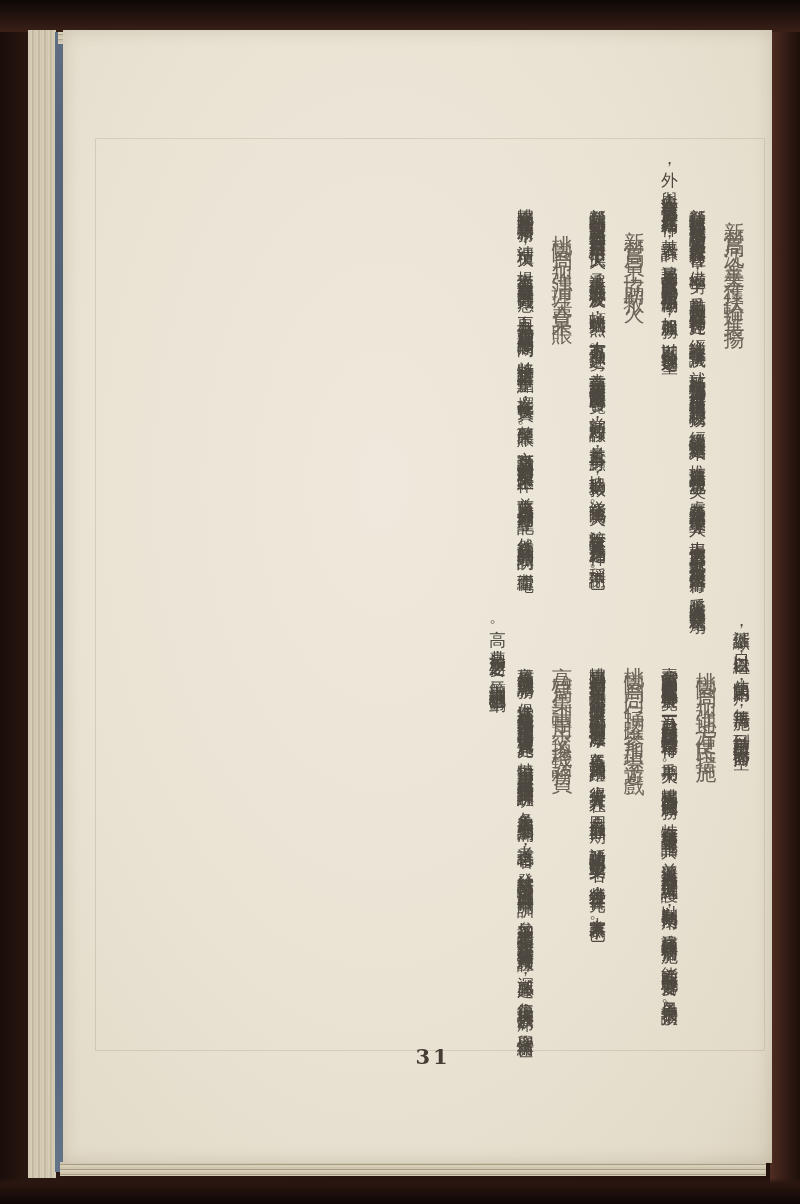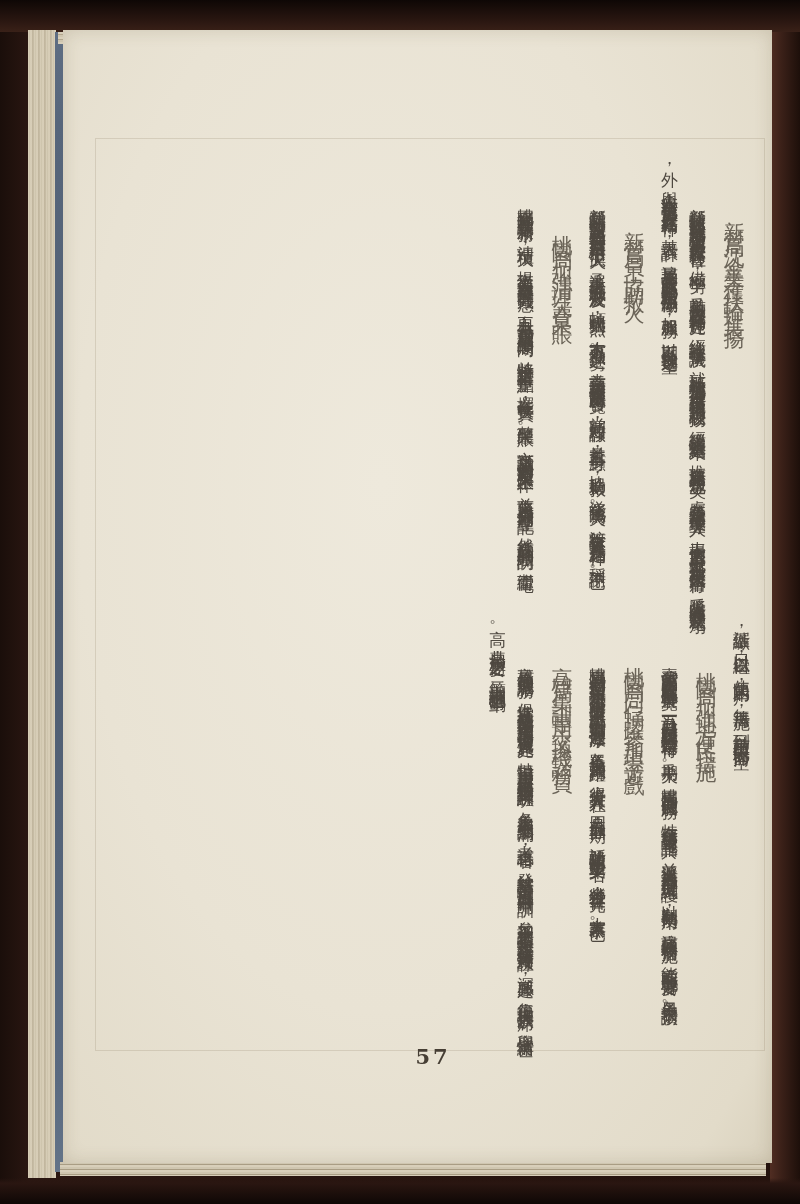--- a/index.html
+++ b/index.html
@@ -88,14 +88,14 @@
     <h2 class="title t4">桃園局加強地方便民措施</h2>
     <p class="para">臺灣省舞蹈比賽大會及桃園縣工業展覽，於五月一日同時在桃園綜合體育場舉行，爲期十天。桃園局爲加強便民服務，特在會場裝設公用電話一具，並派巡備人員每日前往測試維護，以利觀衆使用，該局便民服務措施，能適時配合地方需要，各界均表讚揚。</p>
 
     <h2 class="title t5">桃園局同仁踴躍參加填字遊戲</h2>
     <p class="para">桃園局員工們對局務簡訊自六十年元月份舉辦「有獎填字遊戲」與「智力測驗」興趣濃厚，各單位參加人員踴躍，得獎者大有人在，四月份五券四期，話務股陳招小姐中獎第二名，榮獲獎金二百元，大家羨慕不已。</p>
 
     <h2 class="title t6">高雄局集訓專用交換機話務員</h2>
     <p class="para">高雄局爲加強電話服務，促進電話禮貌及協助專用交換機用戶儲備值機人員起見，特舉辦用戶專用電話交換機話務員訓練班。各參加人員受訓期滿，考試合格者，發給結業證書第一期已於五月十日開訓，參加受訓之話務員三十人對於接線方法等實用課程，深感興趣，每節課均無人缺席，學習情緒甚高。基於用戶之需要，第二期訓練班也籌劃中。</p>
   </div>
 
-  <div class="page-number">57</div>
+  <div class="page-number">31</div>
 </div>
 
 </body></html>

